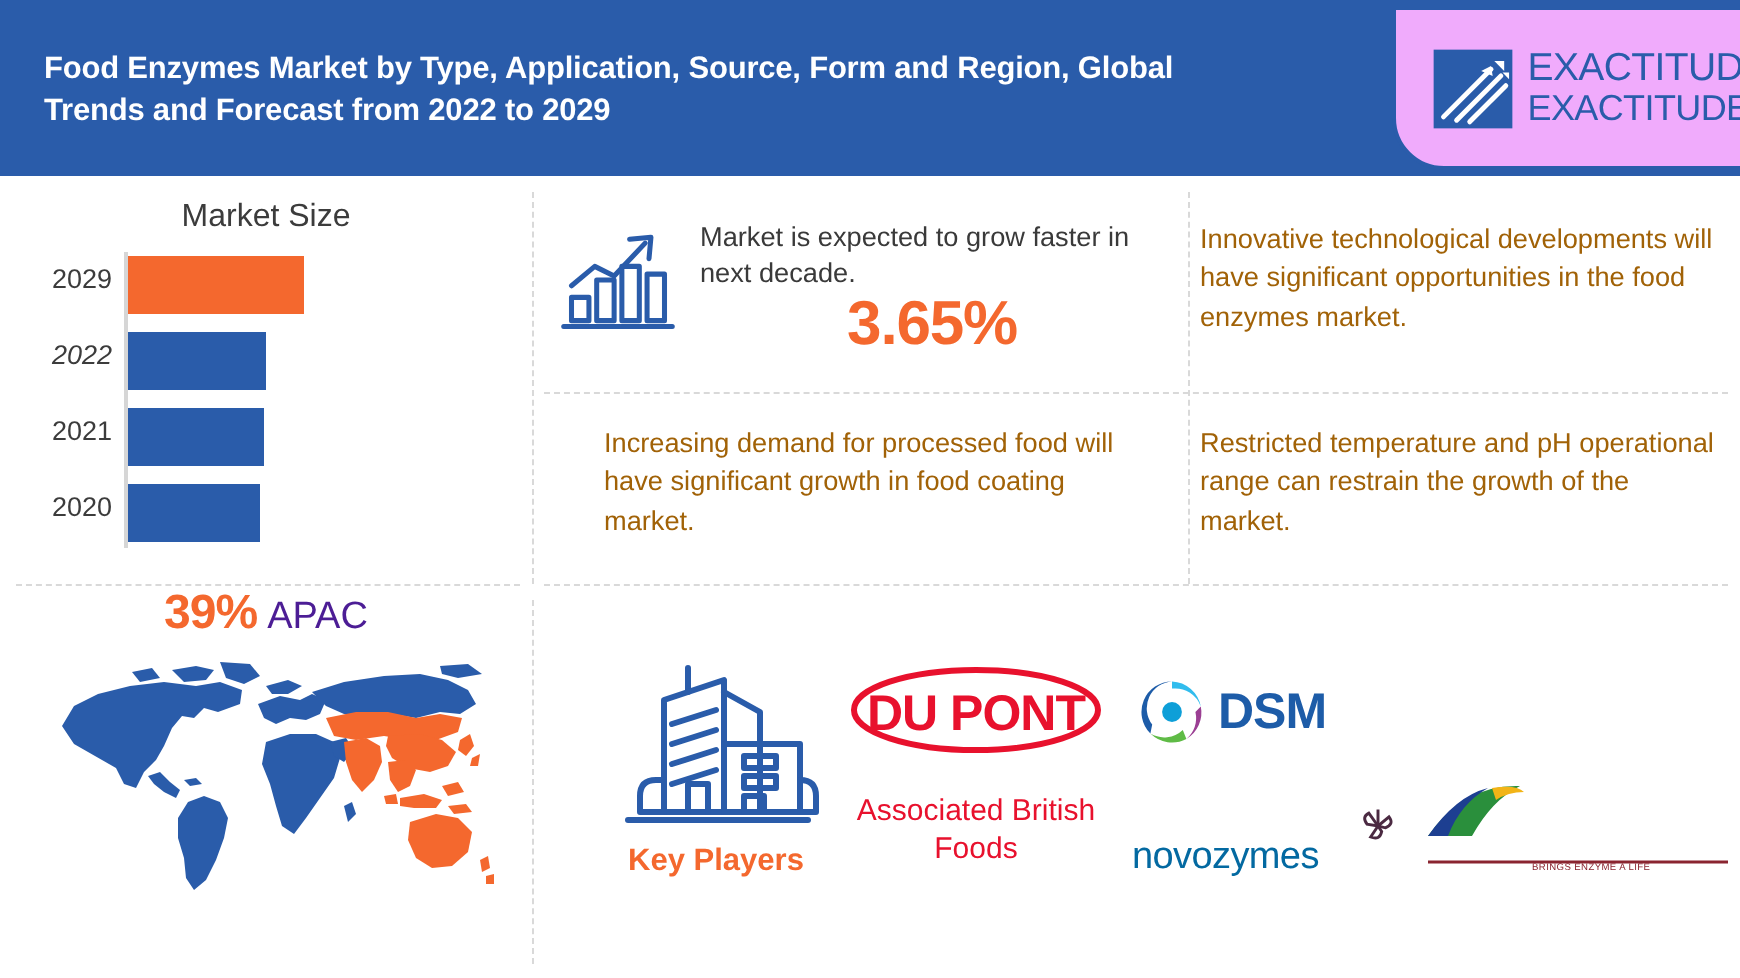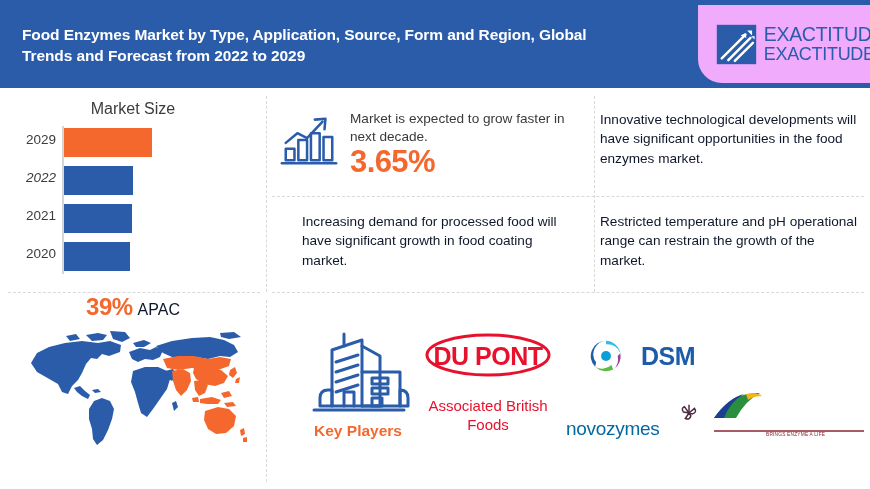--- a/index.html
+++ b/index.html
@@ -126,22 +126,22 @@
     width: 266px;
     text-align: center;
   }
   #apac-pct {
     font-size: 24px;
     font-weight: bold;
     color: #f4682e;
     letter-spacing: -0.5px;
   }
   #apac-name {
-    font-size: 16px;
-    color: #0f172a;
+    font-size: 19px;
+    color: #4c1d95;
     margin-left: 5px;
   }
   #map-svg {
     position: absolute;
     left: 22px; top: 42px;
     width: 228px; height: 124px;
   }
 
   
   .vdiv {
@@ -152,21 +152,21 @@
   .hdiv {
     position: absolute;
     height: 0;
     border-top: 1px dashed #d9d9d9;
   }
 
   
   .cell-text {
     position: absolute;
     font-size: 13.6px;
-    color: #0f172a;
+    color: #a16207;
     line-height: 1.42;
   }
 
   
   #cagr-cell {
     position: absolute;
     left: 272px; top: 96px;
     width: 318px; height: 96px;
   }
   #cagr-icon {
@@ -179,21 +179,21 @@
     left: 78px; top: 14px;
     width: 232px;
     font-size: 13.6px;
     color: #3a3a3a;
     line-height: 1.36;
   }
   #cagr-value {
     position: absolute;
     left: 78px; top: 48px;
     width: 232px;
-    text-align: left;
+    text-align: center;
     font-size: 31px;
     font-weight: bold;
     color: #f4682e;
     letter-spacing: -0.6px;
   }
 
   
   #players-panel {
     position: absolute;
     left: 272px; top: 300px;
@@ -225,25 +225,25 @@
     width: 136px;
     text-align: center;
     font-size: 15px;
     font-weight: normal;
     color: #e8112d;
     line-height: 1.28;
   }
   
   #dsm-wrap {
     position: absolute;
-    left: 316px; top: 34px;
+    left: 296px; top: 34px;
     width: 130px; height: 44px;
     display: flex;
     align-items: center;
-    gap: 17px;
+    gap: 5px;
   }
   #dsm-text {
     font-size: 25px;
     font-weight: bold;
     color: #1d5ca8;
     letter-spacing: -0.5px;
   }
   
   #kerry-wrap {
     position: absolute;

